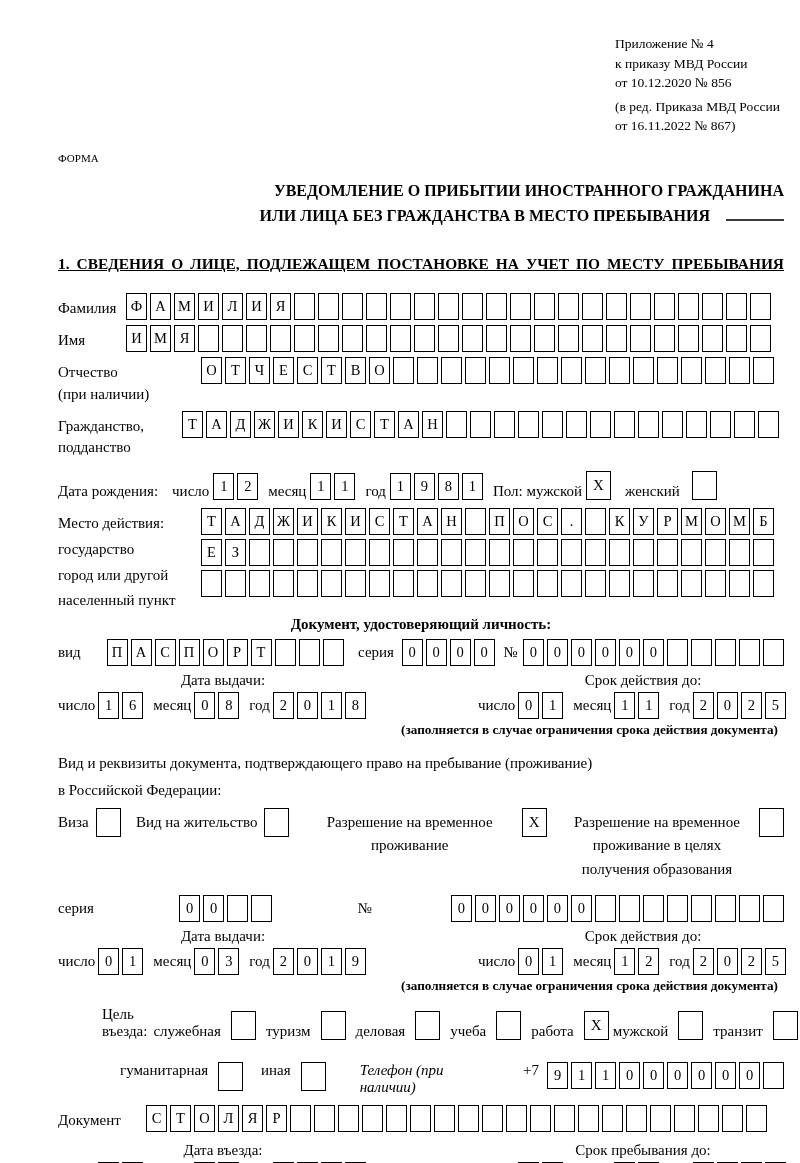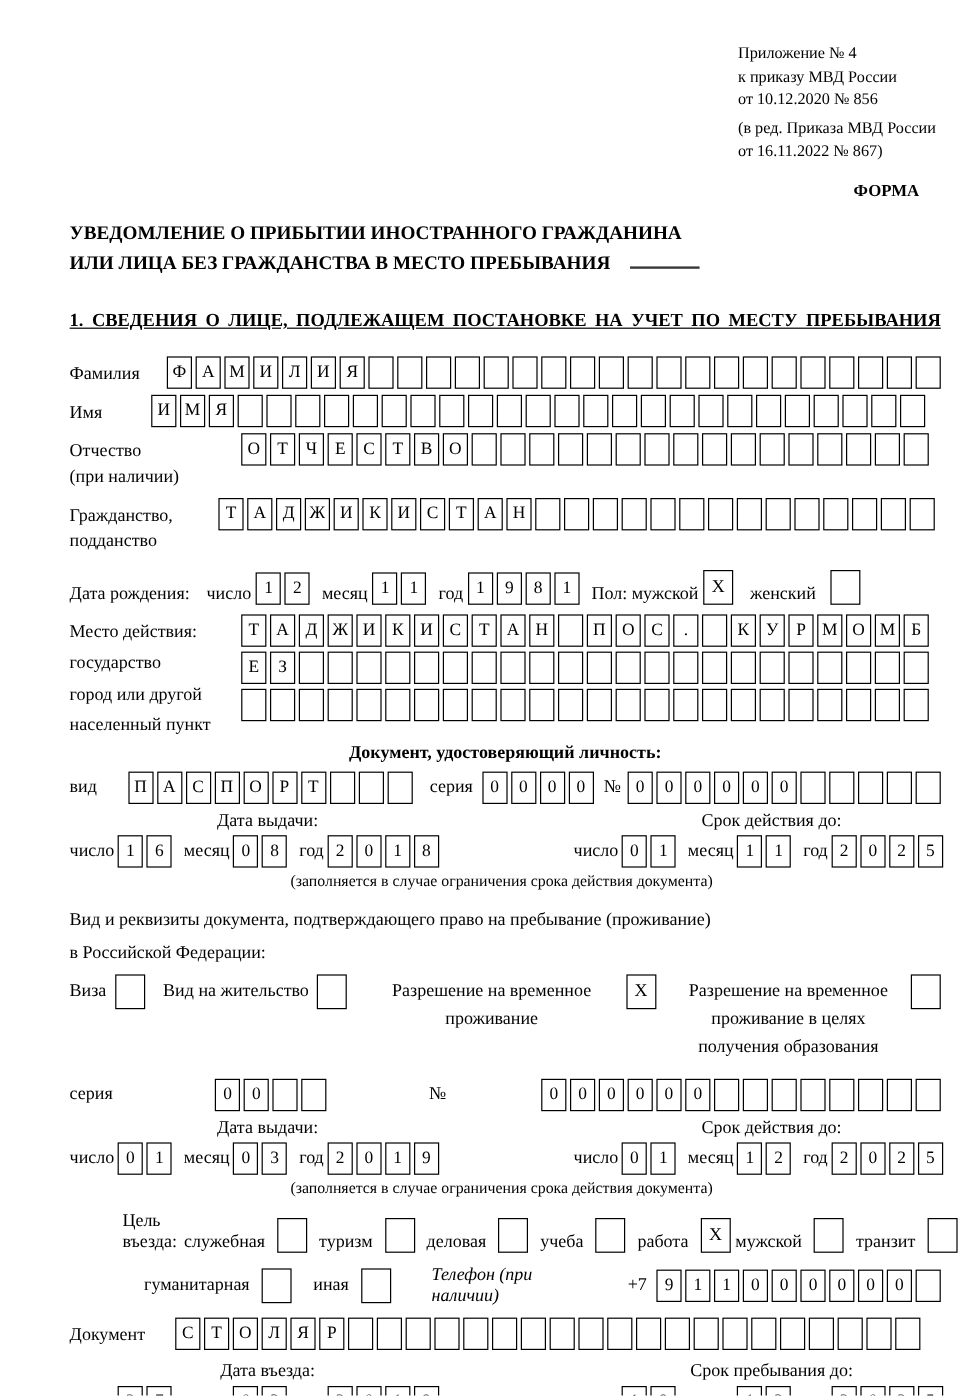--- a/index.html
+++ b/index.html
@@ -8,23 +8,23 @@
     width:800px; height:1163px;
     font-family:"Liberation Serif", serif;
     font-size:15px; color:#000;
     overflow:hidden;
   }
   .page { width:800px; height:1163px; padding:34px 16px 0 58px; }
 
   
   .topright { margin-left:557px; font-size:13.5px; line-height:1.45; }
   .topright .gap { height:4px; }
-  .forma { text-align:right; padding-right:18px; font-weight:bold; margin-top:16px; font-size:14px; }
-
-  .title { text-align:left; font-weight:bold; font-size:16px; margin-top:14px; line-height:1.6; }
+  .forma { text-align:left; padding-right:18px; font-weight:normal; margin-top:16px; font-size:11px; }
+
+  .title { text-align:right; font-weight:bold; font-size:16px; margin-top:14px; line-height:1.6; }
   .blank-line { display:inline-block; width:58px; border-bottom:2.2px solid #3a3a3a; height:12px; margin-left:16px; }
 
   .sec1 { font-weight:bold; font-size:15.4px; margin-top:26px; text-align:justify; text-align-last:justify;text-decoration:underline; }
 
   
   .frow { display:flex; align-items:flex-start; margin-top:5px; }
   .flabel { flex-shrink:0; padding-top:5px; line-height:1.45; }
   .w68 { width:68px; } .w143 { width:143px; } .w124 { width:124px; } .w88 { width:88px; }
   .cells { display:flex; gap:3px; flex-wrap:nowrap; }
   .cell {
@@ -53,36 +53,36 @@
   .idrow .lbl { flex-shrink:0; }
 
   
   .datecols { display:flex; margin-top:6px; }
   .datecol { width:360px; flex-shrink:0; }
   .datecol.right { width:auto; padding-left:60px; }
   .dhead { text-align:center; margin-bottom:3px; width:330px; }
   .dgroup { display:flex; align-items:center; }
   .dgroup .lbl { margin-right:3px; }
   .dgroup .lbl.m { margin-left:10px; }
-  .note-right { text-align:center; font-size:13.2px; margin-top:3px; padding-right:6px; }
+  .note-right { text-align:right; font-size:13.2px; margin-top:3px; padding-right:6px;font-weight:bold; }
 
   .intro { margin-top:12px; line-height:1.8; }
 
   
   .opts { display:flex; justify-content:space-between; align-items:flex-start; margin-top:4px; }
   .opt { display:flex; align-items:flex-start; gap:7px; }
   .optlabel { line-height:1.55; padding-top:3px; }
   .optlabel.c { text-align:center; }
   .wA { width:210px; } .wB { width:190px; }
 
   
   .purpose { display:flex; align-items:flex-end; margin-top:12px; flex-wrap:nowrap;margin-left:44px; }
   .purpose .lbl { margin-right:6px; }
   .purpose .cb { margin-right:10px; margin-left:4px; }
-  .purpose2 { display:flex; align-items:center; margin-top:11px; padding-left:62px; }
+  .purpose2 { display:flex; margin-top:22px; padding-left:62px; }
   .purpose2 .cb { margin-left:10px; }
   .phone-lbl { margin-left:34px;font-style:italic; }
   .phone-prefix { margin-left:28px; margin-right:8px; }
 </style>
 </head>
 <body>
 
 <div class="page">
 
   <div class="topright">
@@ -96,21 +96,21 @@
 
   <div class="forma">ФОРМА</div>
 
   <div class="title">
     <span>УВЕДОМЛЕНИЕ О ПРИБЫТИИ ИНОСТРАННОГО ГРАЖДАНИНА</span><br>
     <span>ИЛИ ЛИЦА БЕЗ ГРАЖДАНСТВА В МЕСТО ПРЕБЫВАНИЯ</span><span class="blank-line"></span>
   </div>
 
   <div class="sec1">1. СВЕДЕНИЯ О ЛИЦЕ, ПОДЛЕЖАЩЕМ ПОСТАНОВКЕ НА УЧЕТ ПО МЕСТУ ПРЕБЫВАНИЯ</div>
 
-  <div class="frow" style="margin-top:20px;justify-content:space-between;">
+  <div class="frow" style="margin-top:20px;">
     <div class="flabel w68">Фамилия</div>
     <div class="cells">
         <span class="cell">Ф</span>
         <span class="cell">А</span>
         <span class="cell">М</span>
         <span class="cell">И</span>
         <span class="cell">Л</span>
         <span class="cell">И</span>
         <span class="cell">Я</span>
         <span class="cell"></span>

